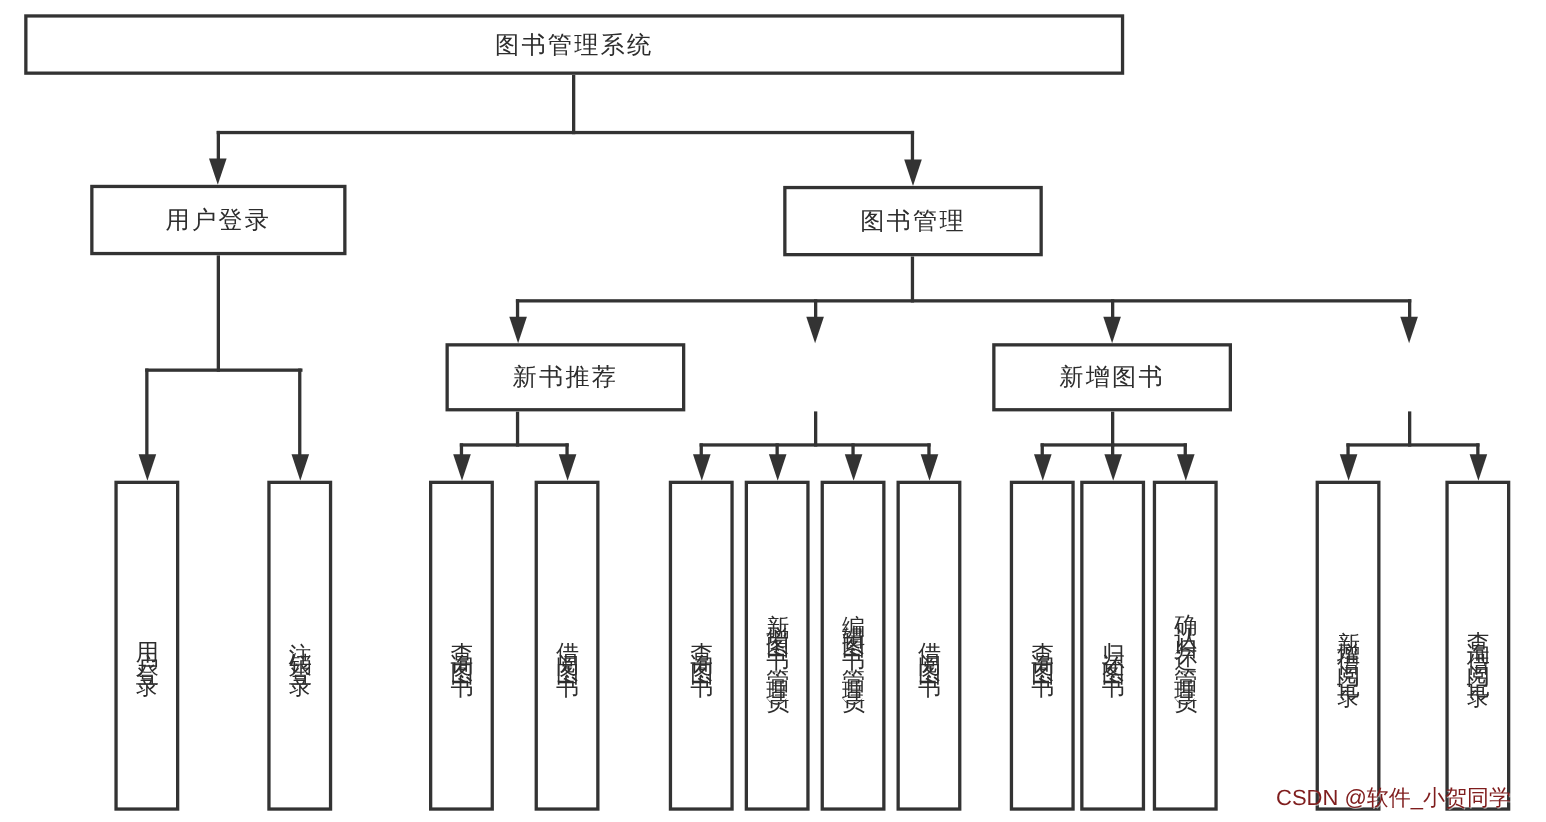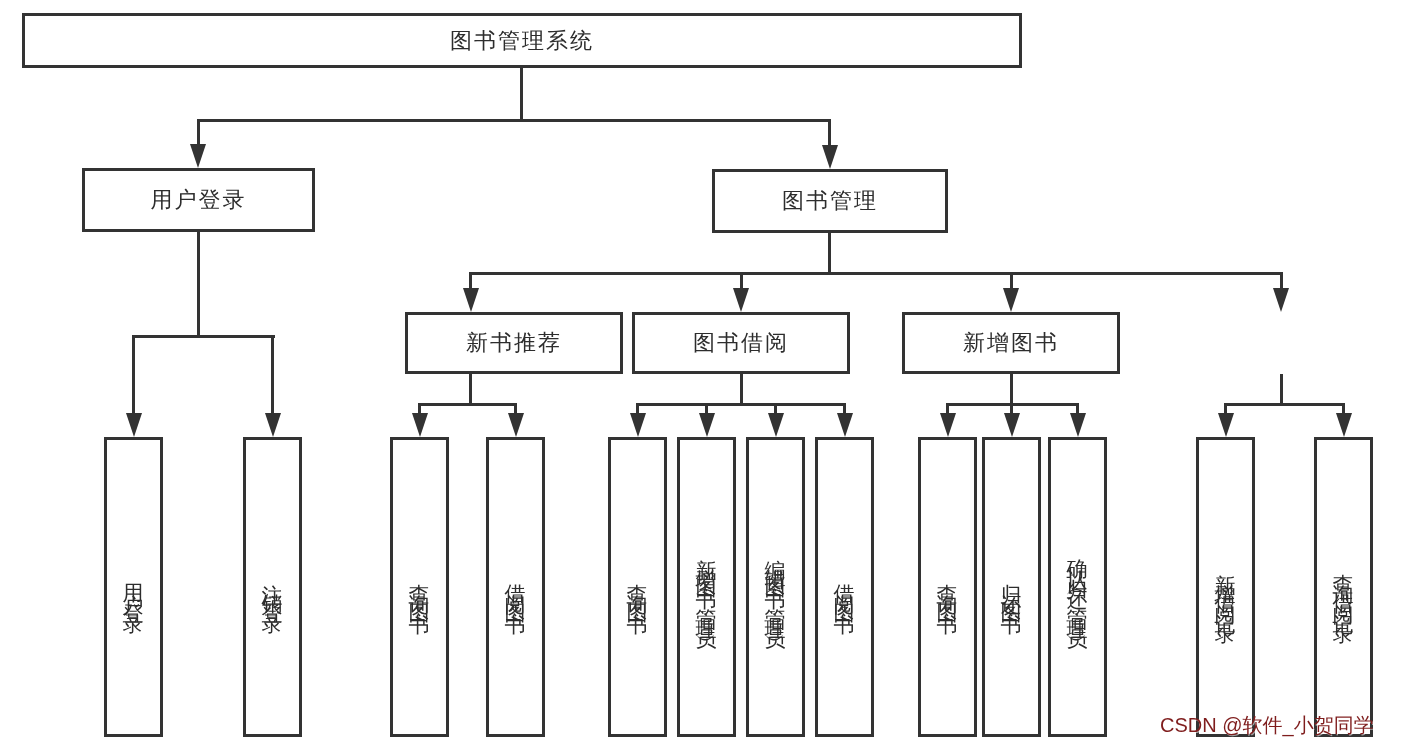--- a/index.html
+++ b/index.html
@@ -120,23 +120,20 @@
   <div class="node node-h" style="left:82px; top:168px; width:233px; height:64px;">
     <span>用户登录</span>
   </div>
   <div class="node node-h" style="left:712px; top:169px; width:236px; height:64px;align-items:center;">
     <span>图书管理</span>
   </div>
 
   <div class="node node-h" style="left:362px; top:312px; width:218px; height:62px;margin-left:43px;">
     <span>新书推荐</span>
   </div>
-  <div class="node node-h" style="left:632px; top:312px; width:218px; height:62px;">
-    <span>图书借阅</span>
-  </div>
   <div class="node node-h" style="left:902px; top:312px; width:218px; height:62px;">
     <span>新增图书</span>
   </div>
 
   <div class="node" style="left:104px; top:437px; width:59px; height:300px;">
     <span class="leaf-label">用户登录</span>
   </div>
   <div class="node" style="left:243px; top:437px; width:59px; height:300px;">
     <span class="leaf-label">注销登录</span>
   </div>

